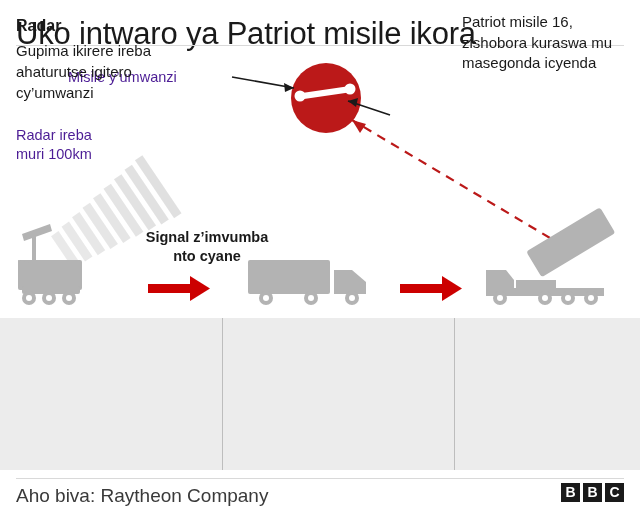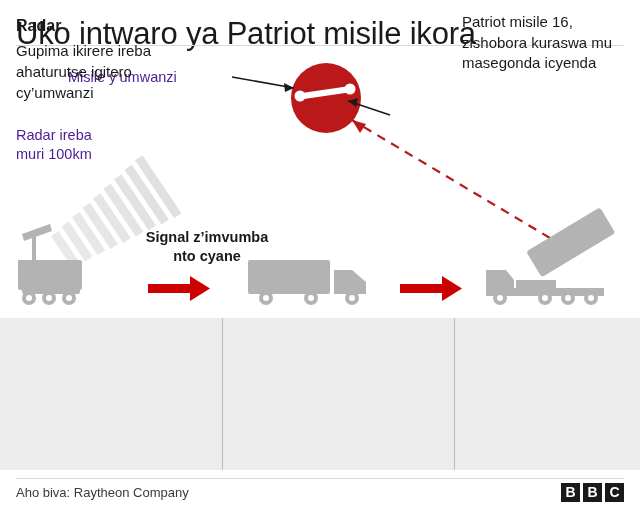--- a/index.html
+++ b/index.html
@@ -105,21 +105,21 @@
   
   .footer-rule {
     position: absolute;
     left: 16px; top: 478px;
     width: 608px; height: 1px;
     background: #d9d9d9;
   }
   .source {
     position: absolute;
     left: 16px; top: 485px;
-    font-size: 13px;
+    font-size: 19px;
     color: #3a3a3a;
   }
   .bbc-logo {
     position: absolute;
     right: 16px; top: 483px;
     display: flex;
     gap: 3px;
   }
   .bbc-logo span {
     display: inline-block;

